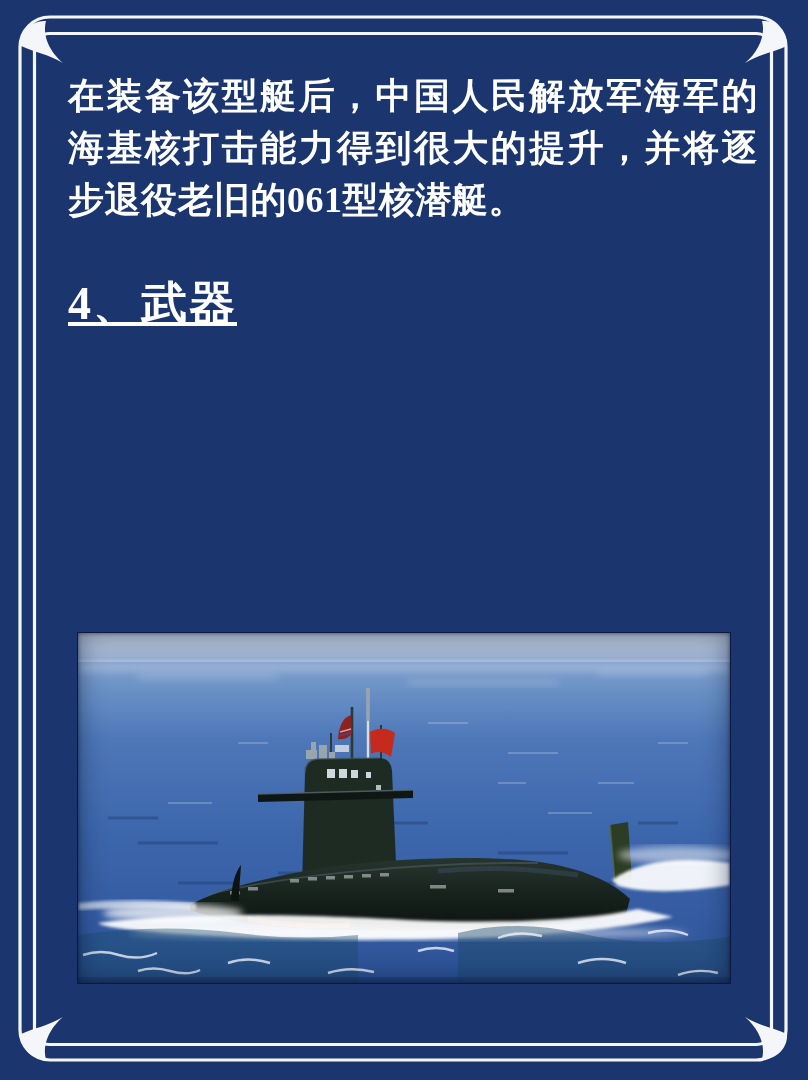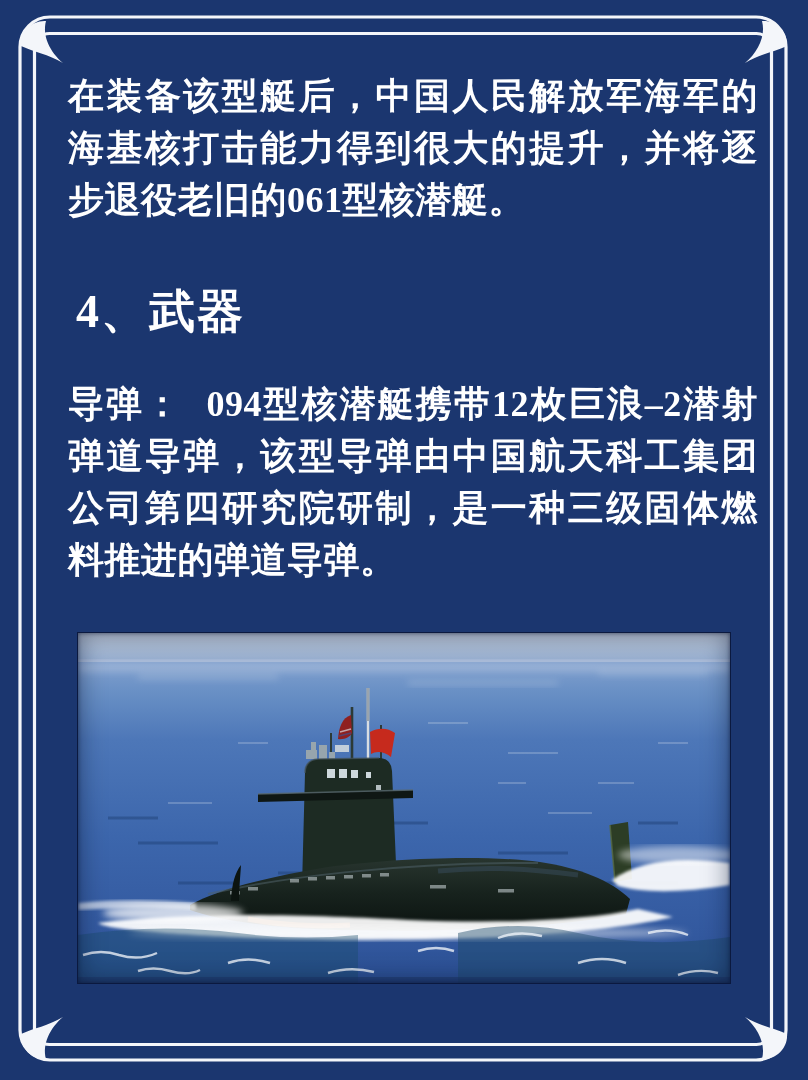--- a/index.html
+++ b/index.html
@@ -17,23 +17,23 @@
   .content{position:absolute;left:0;top:0;width:808px;height:1080px;}
   .body-text{
     position:absolute;left:68px;width:690px;margin:0;
     font-size:36px;line-height:52px;font-weight:700;
     letter-spacing:0.5px;color:var(--text-color,#ffffff);
     text-align:justify;text-justify:inter-ideograph;
   }
   .p1{top:70px;}
   .p2{top:378px;}
   .section-heading{
-    position:absolute;left:68px;top:276px;margin:8px;
+    position:absolute;left:68px;top:276px;margin:0;
     font-size:46px;line-height:54px;font-weight:700;
-    letter-spacing:2px;color:var(--text-color,#ffffff);
+    letter-spacing:2px;color:var(--text-color,#ffffff);text-decoration:underline;
   }
   .latin{font-family:"Liberation Serif","DejaVu Serif",serif;font-weight:700;}
   .photo{
     position:absolute;left:78px;top:633px;width:652px;height:350px;margin:0;
     box-shadow:0 0 0 1px rgba(10,22,58,.9), inset 0 0 0 2px rgba(10,20,50,.25);
     background:#3c66ac;
   }
   .photo svg{display:block;width:652px;height:350px;}
   .vignette{
     position:absolute;inset:0;
@@ -61,21 +61,20 @@
       <use href="#beak" transform="translate(808,1080) scale(-1,-1)"></use>
     </g>
   </svg>
 
   <div class="content">
 
     <p class="body-text p1">在装备该型艇后，中国人民解放军海军的海基核打击能力得到很大的提升，并将逐步退役老旧的<span class="latin">061</span>型核潜艇。</p>
 
     <h2 class="section-heading"><span class="latin">4</span>、武器</h2>
 
-    <p class="body-text p2">导弹：&nbsp;&nbsp;<span class="latin">094</span>型核潜艇携带<span class="latin">12</span>枚巨浪<span class="latin">–2</span>潜射弹道导弹，该型导弹由中国航天科工集团公司第四研究院研制，是一种三级固体燃料推进的弹道导弹。</p>
 
     <figure class="photo" aria-label="094型核潜艇海上航行照片">
       <svg viewBox="0 0 652 350" preserveAspectRatio="none">
         <defs>
           <linearGradient id="skyG" x1="0" y1="0" x2="0" y2="1">
             <stop offset="0" stop-color="#c3cedd"></stop>
               <stop offset="1" stop-color="#8fa9ce"></stop>
           </linearGradient>
           <linearGradient id="seaG" x1="0" y1="0" x2="0" y2="1">
             <stop offset="0" stop-color="#84a2cf"></stop>

